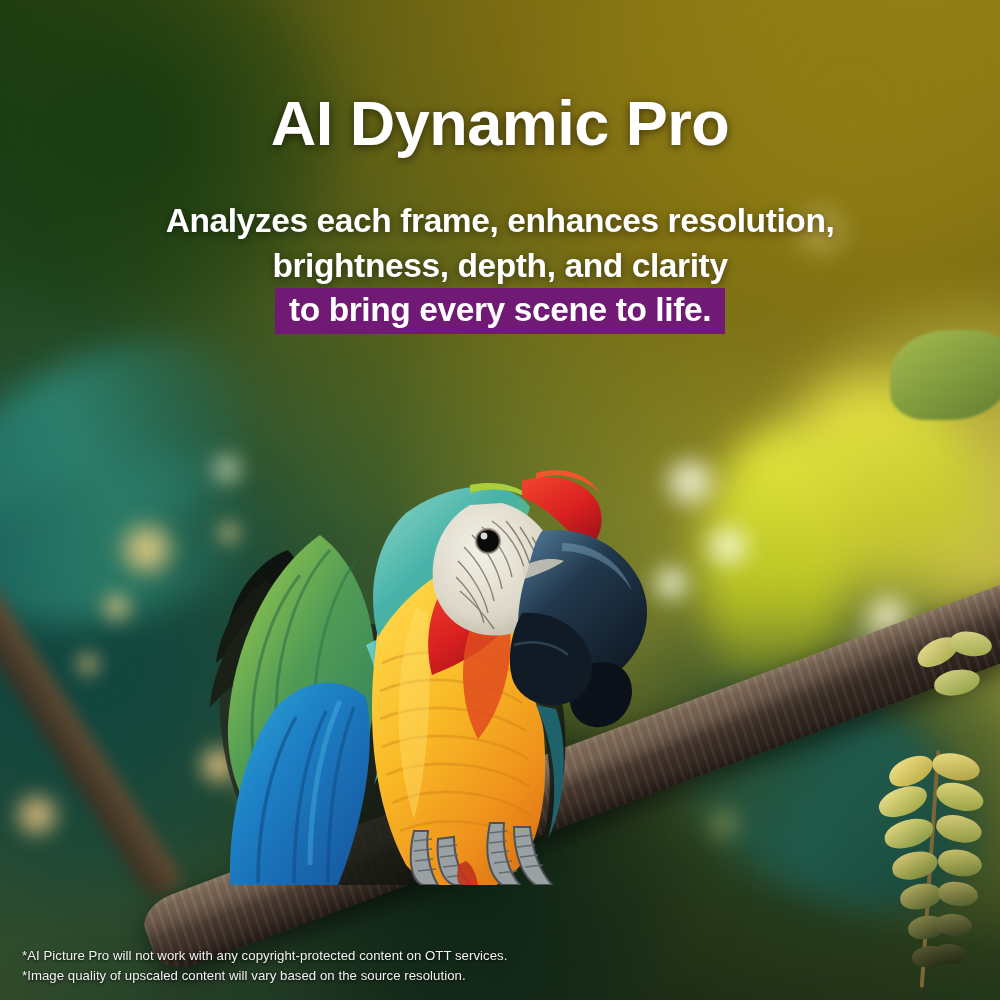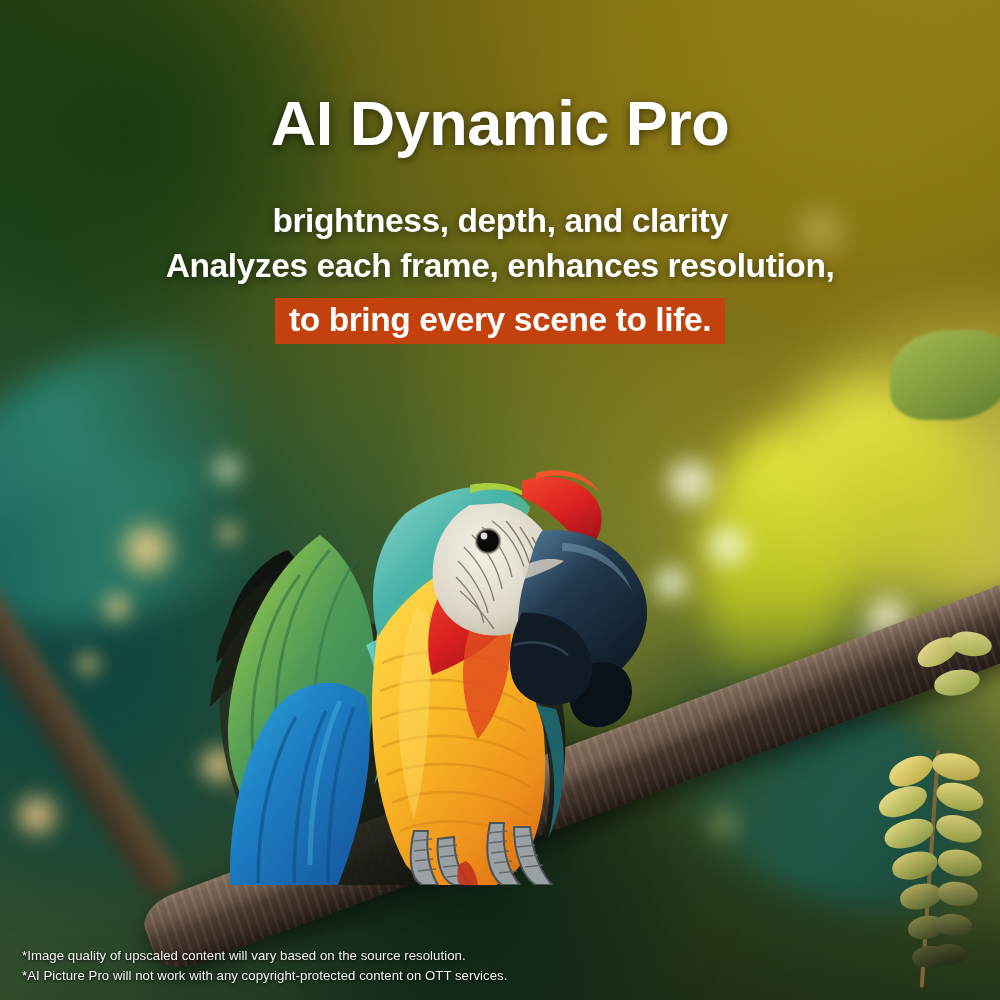--- a/index.html
+++ b/index.html
@@ -83,26 +83,26 @@
   .subwrap{
     position:absolute;left:0;right:0;top:198px;text-align:center;
   }
   .subline{
     font-size:33.5px;line-height:45px;font-weight:700;color:#ffffff;
     letter-spacing:-.4px;
     text-shadow:0 2px 8px rgba(0,0,0,.5);
   }
   .hl{
     display:inline-block;
-    background:#c2410c;
+    background:#701a75;
     color:#ffffff;
     font-size:33.5px;line-height:38px;font-weight:700;
     letter-spacing:-.4px;
     padding:3px 14px 5px 14px;
-    margin-top:10px;
+    margin-top:0;
     text-shadow:none;
   }
   .notes{
     position:absolute;left:22px;bottom:14px;
     color:#f2f2f2;
     font-size:13.2px;line-height:20px;
     letter-spacing:.05px;
     text-shadow:0 1px 3px rgba(0,0,0,.85);
   }
   .notes div{white-space:nowrap;}
@@ -322,23 +322,23 @@
           <path d="M355 522 L373 520"></path>
       </g>
 
       <path d="M288 520 C286 540 288 540 296 540 L308 540 C306 528 302 520 296 516 Z" fill="#c0341c" opacity=".9"></path>
     </svg>
   </div>
 
   <div class="title">AI Dynamic Pro</div>
 
   <div class="subwrap">
+    <div class="subline">Analyzes each frame, enhances resolution,</div>
     <div class="subline">brightness, depth, and clarity</div>
-    <div class="subline">Analyzes each frame, enhances resolution,</div>
     <div><span class="hl">to bring every scene to life.</span></div>
   </div>
 
   <div class="notes">
+    <div>*AI Picture Pro will not work with any copyright-protected content on OTT services.</div>
     <div>*Image quality of upscaled content will vary based on the source resolution.</div>
-    <div>*AI Picture Pro will not work with any copyright-protected content on OTT services.</div>
   </div>
 
 </div>
 
 </body></html>

